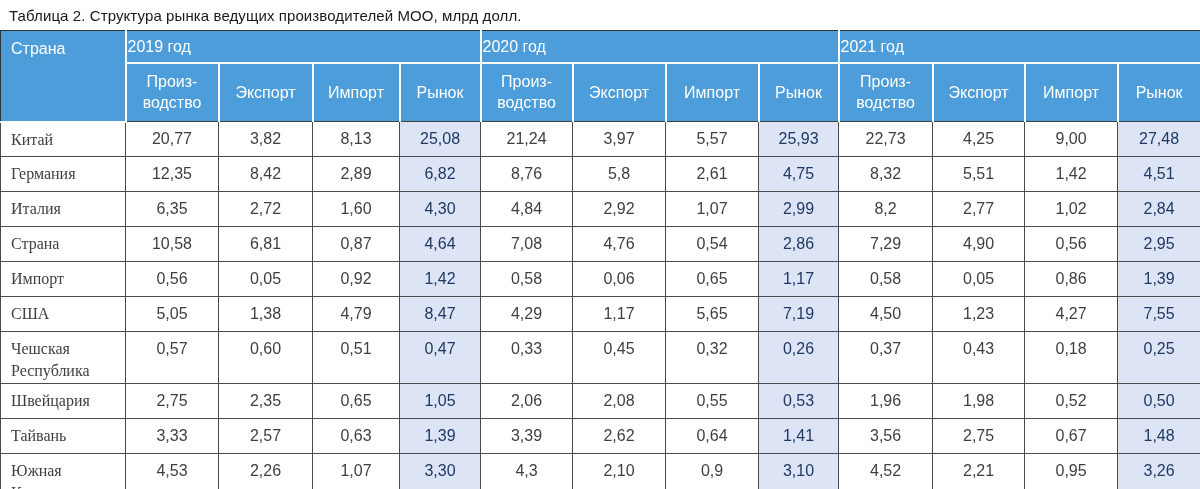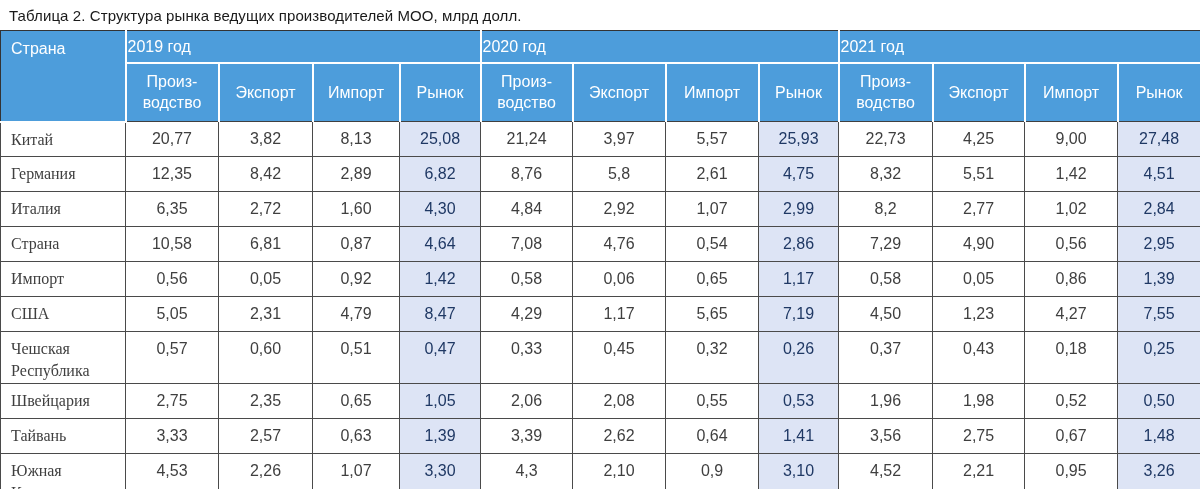--- a/index.html
+++ b/index.html
@@ -192,21 +192,21 @@
           <td class="num">0,65</td>
           <td class="num market">1,17</td>
           <td class="num">0,58</td>
           <td class="num">0,05</td>
           <td class="num">0,86</td>
           <td class="num market">1,39</td>
         </tr>
         <tr>
           <td class="country">США</td>
           <td class="num">5,05</td>
-          <td class="num">2,31</td>
+          <td class="num">1,38</td>
           <td class="num">4,79</td>
           <td class="num market">8,47</td>
           <td class="num">4,29</td>
           <td class="num">1,17</td>
           <td class="num">5,65</td>
           <td class="num market">7,19</td>
           <td class="num">4,50</td>
           <td class="num">1,23</td>
           <td class="num">4,27</td>
           <td class="num market">7,55</td>

